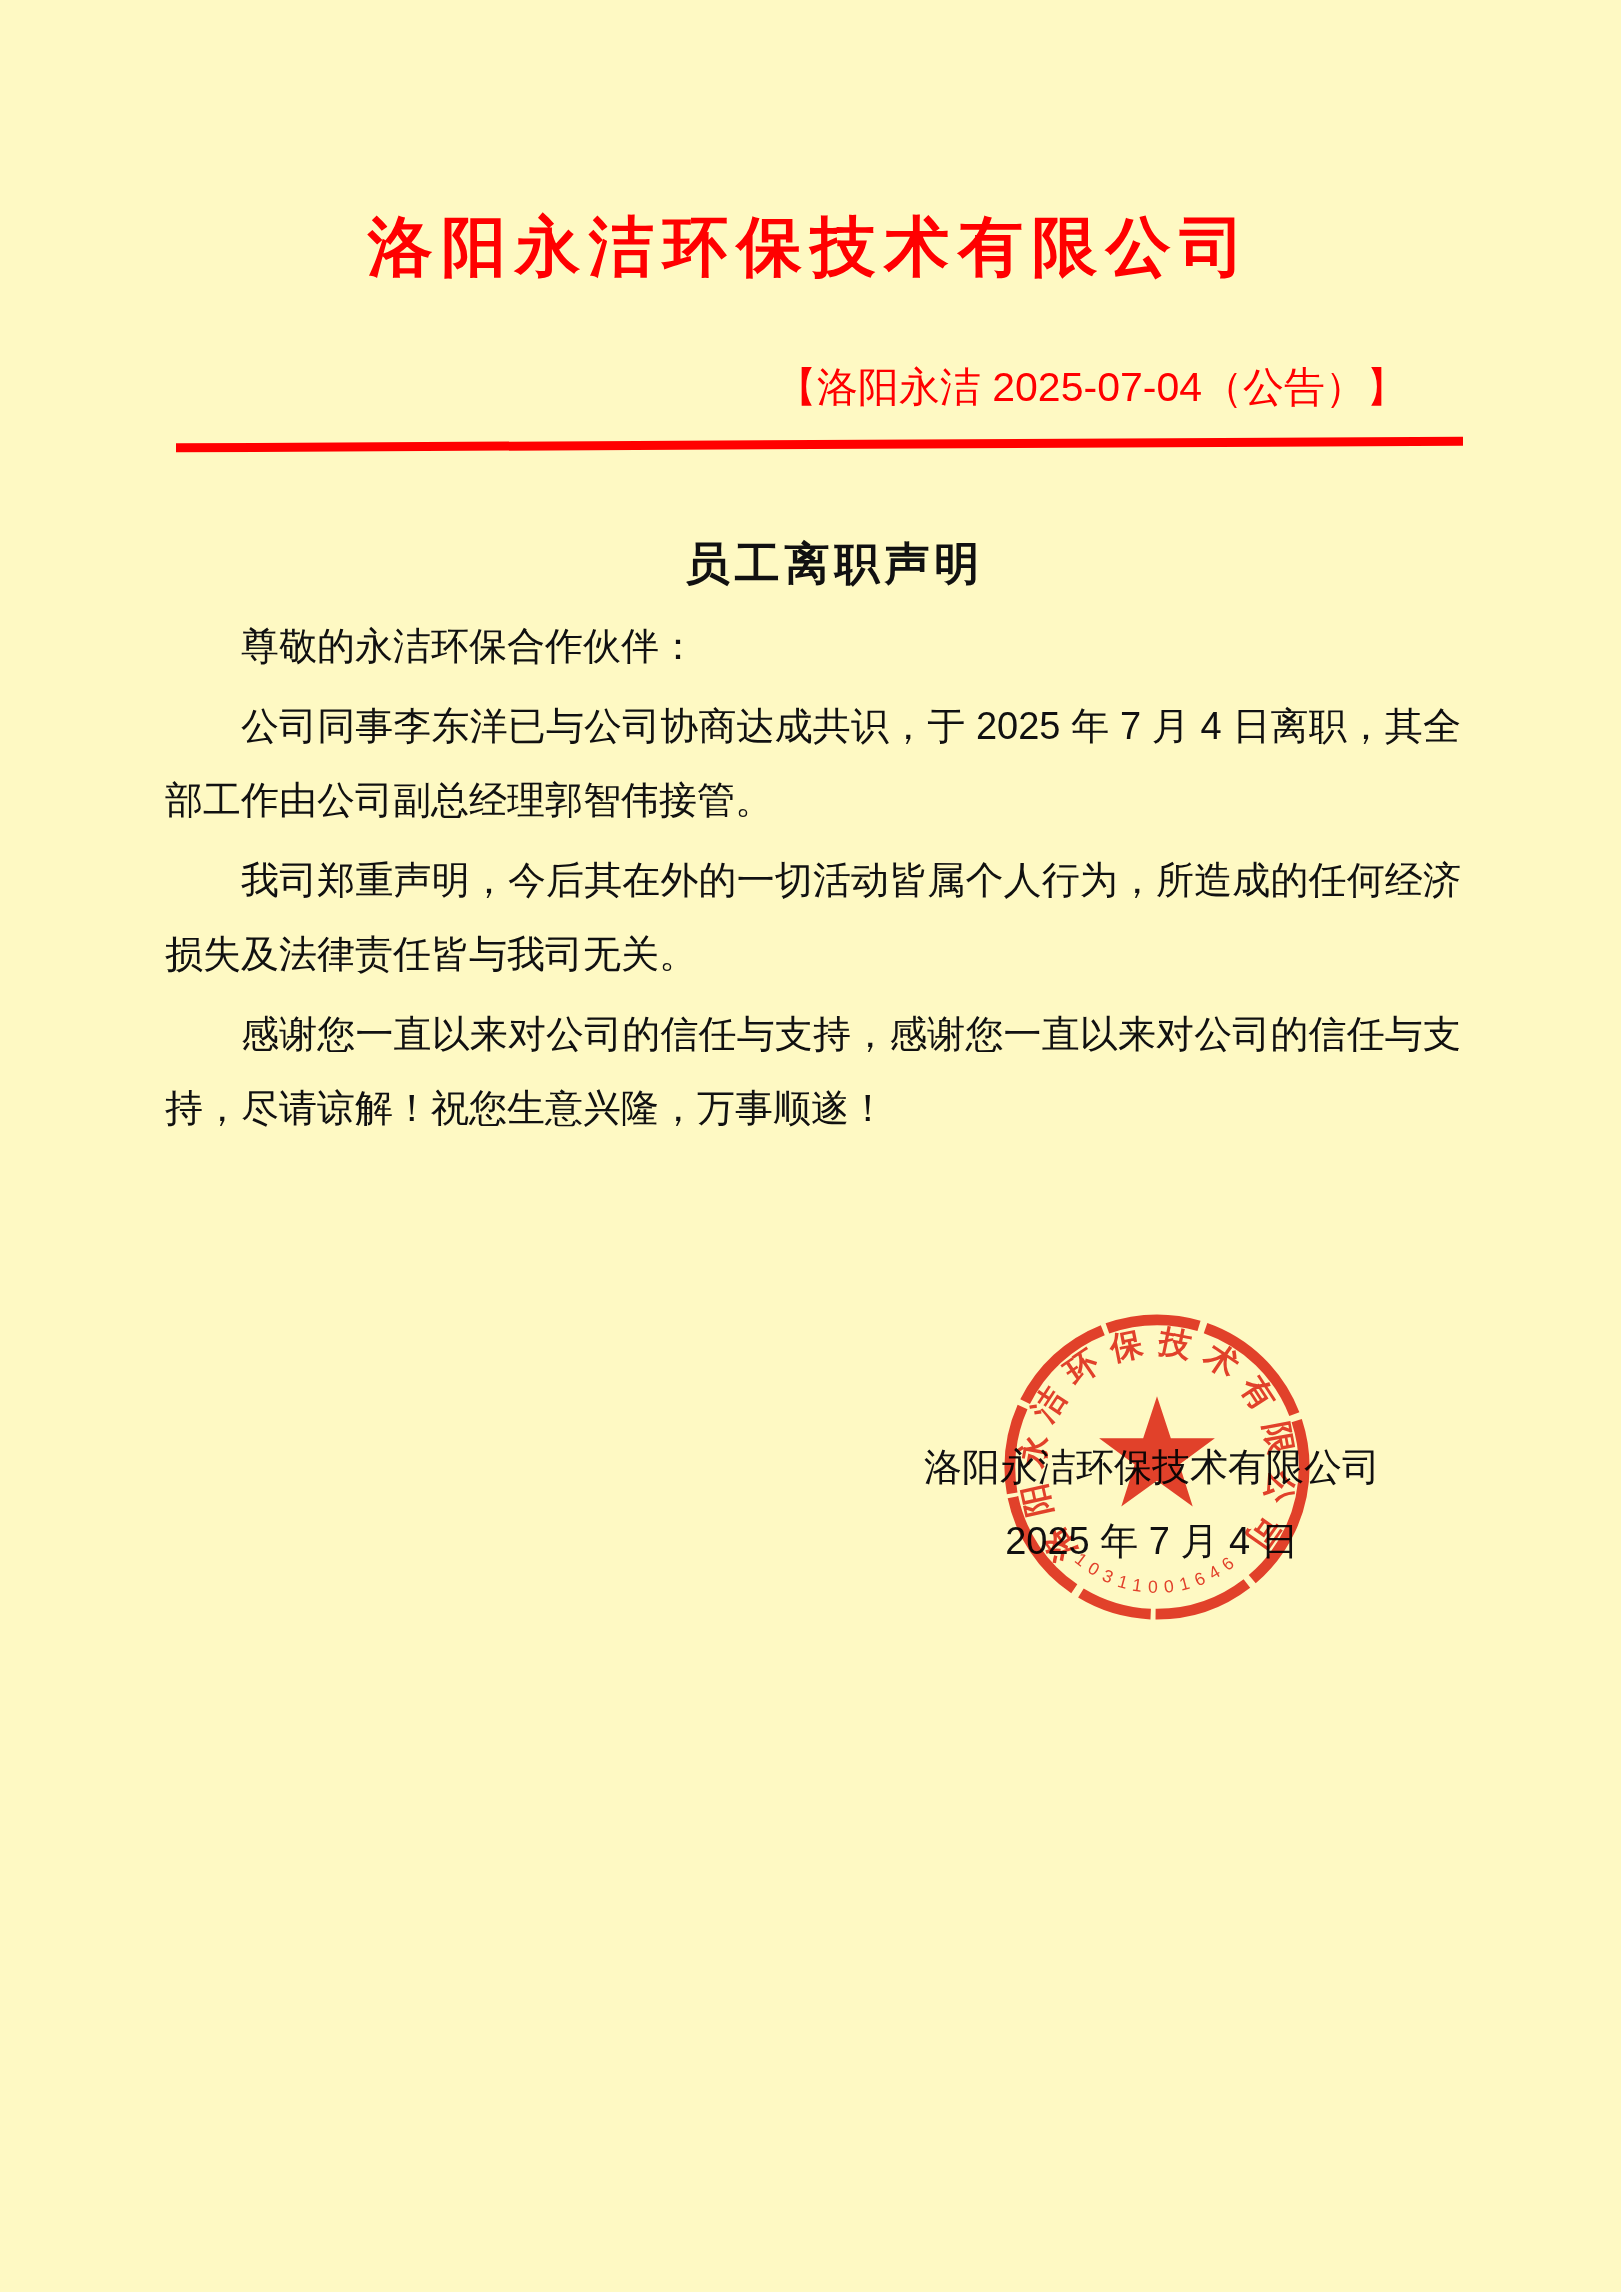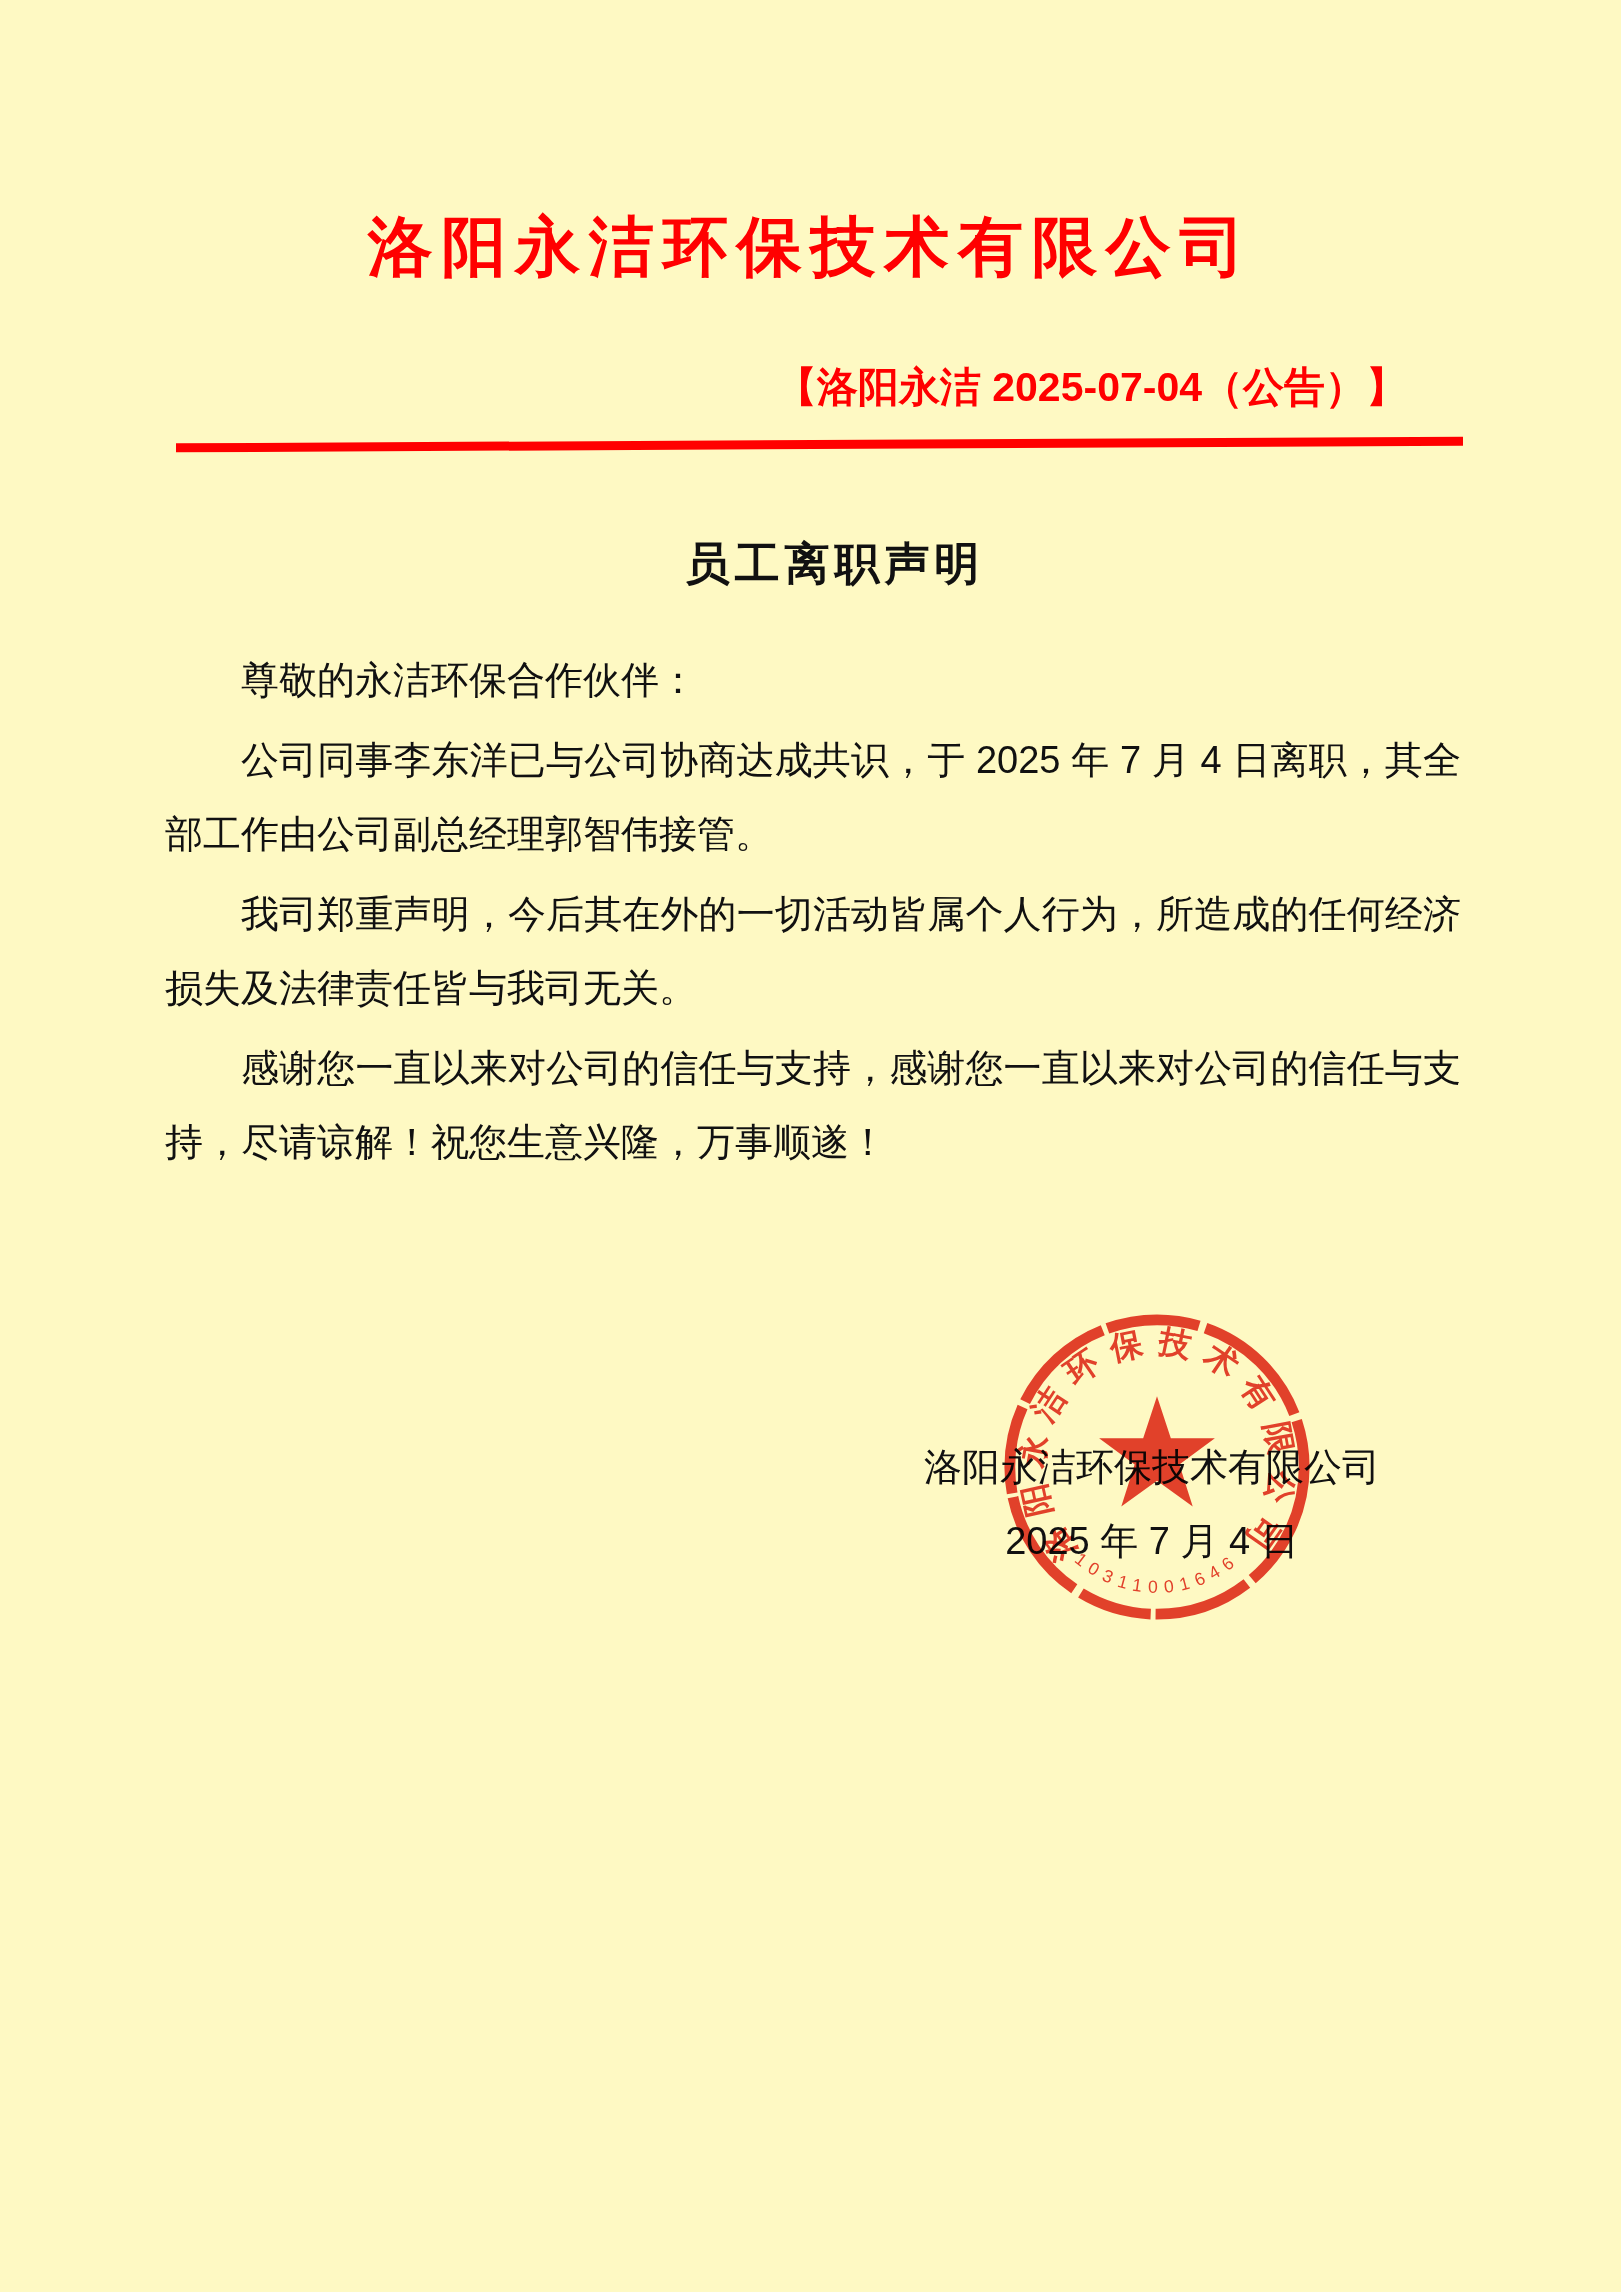--- a/index.html
+++ b/index.html
@@ -13,39 +13,39 @@
   }
   .company-title{
     position:absolute;top:214px;left:0;width:100%;
     text-align:center;
     font-size:65px;font-weight:bold;line-height:1;
     letter-spacing:8.8px;
     color:#ff0000;
   }
   .doc-number{
     position:absolute;top:367px;right:214px;
-    font-size:41px;font-weight:bold;line-height:1;
+    font-size:41px;font-weight:normal;line-height:1;
     color:#ff0000;
   }
   .red-rule{
     position:absolute;top:440px;left:176px;
     width:1287px;height:8.8px;
     background:#ff0000;
     transform:rotate(-0.3deg);
   }
   .doc-title{
     position:absolute;top:541px;left:0;width:100%;
     text-align:center;
     font-size:45px;font-weight:bold;line-height:1;
     letter-spacing:4.9px;
     color:#111;
     padding-left:24px;
   }
   .content{
-    position:absolute;top:637px;left:165px;width:1296px;
+    position:absolute;top:603px;left:165px;width:1296px;
     font-size:38px;line-height:74px;
     color:#111;
     text-align:justify;
   }
   .content p{margin:5.9px 0 0 0;text-indent:2em;}
   .salutation{margin:0 0 5.9px 0;text-indent:0;}
   .signature{
     position:absolute;top:1430px;left:804px;width:696px;
     text-align:center;
     font-size:38px;line-height:74px;

